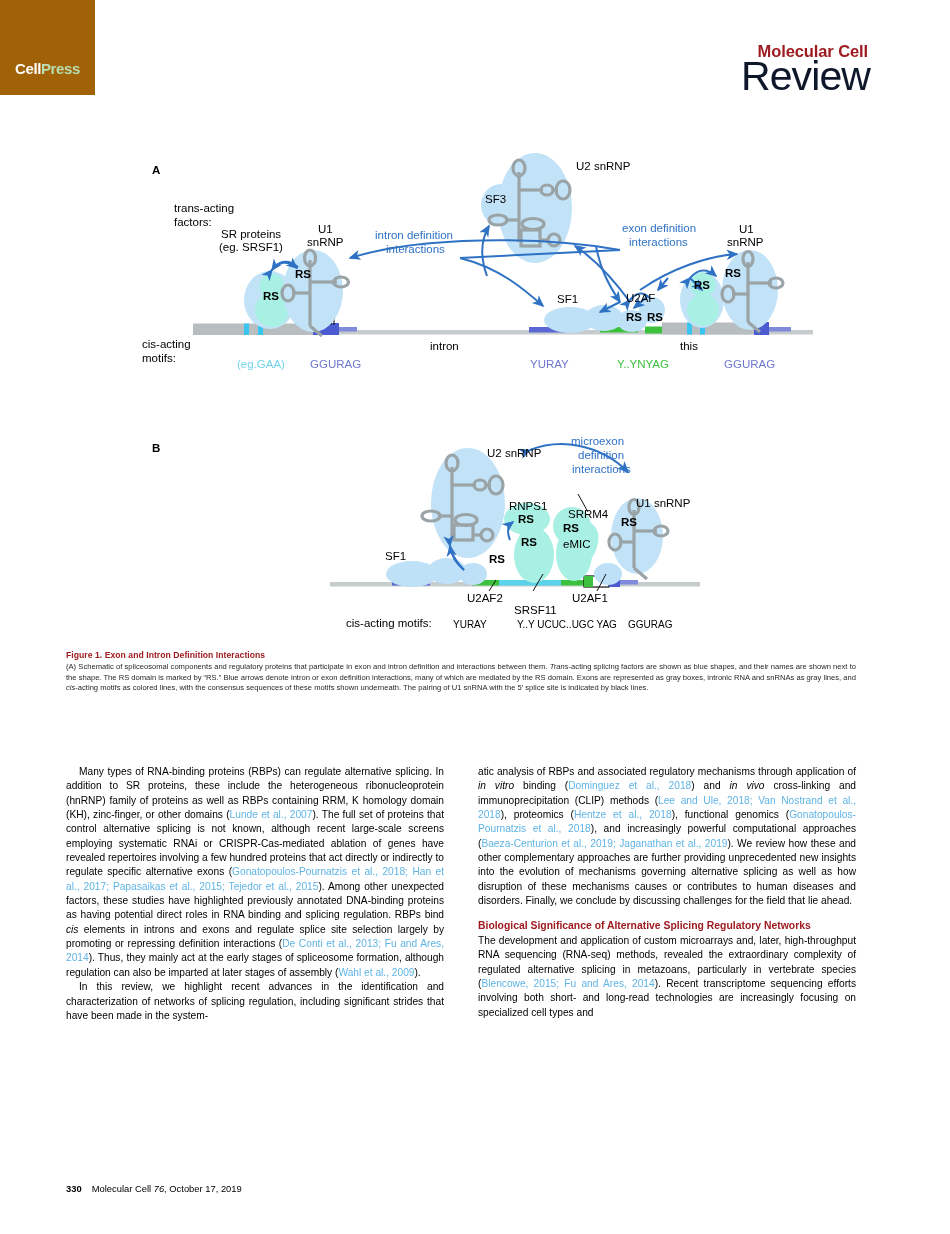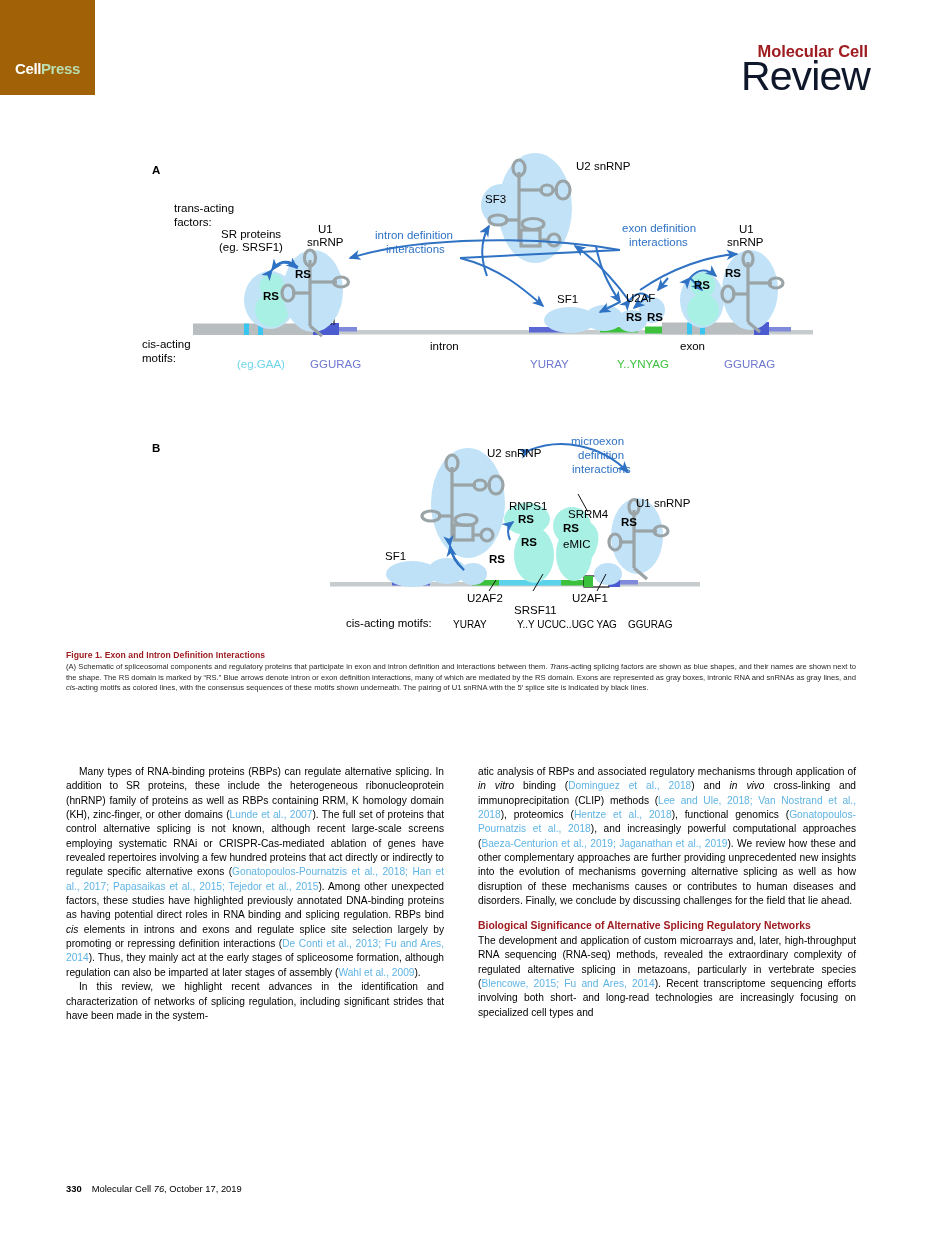--- a/index.html
+++ b/index.html
@@ -308,21 +308,21 @@
   <span class="fig-label" style="left:626px;top:142px;">U2AF</span>
   <span class="fig-label" style="left:626px;top:161px;font-weight:bold;">RS</span>
   <span class="fig-label" style="left:647px;top:161px;font-weight:bold;">RS</span>
   <span class="fig-label" style="left:694px;top:129px;font-weight:bold;">RS</span>
   <span class="fig-label" style="left:739px;top:73px;">U1</span>
   <span class="fig-label" style="left:727px;top:86px;">snRNP</span>
   <span class="fig-label" style="left:725px;top:117px;font-weight:bold;">RS</span>
   <span class="fig-label" style="left:142px;top:188px;">cis-acting</span>
   <span class="fig-label" style="left:142px;top:202px;">motifs:</span>
   <span class="fig-label" style="left:430px;top:190px;">intron</span>
-  <span class="fig-label" style="left:680px;top:190px;">exon</span>
+  <span class="fig-label" style="left:680px;top:190px;">this</span>
   <span class="fig-label motif-cyan" style="left:237px;top:208px;">(eg.GAA)</span>
   <span class="fig-label motif-blue" style="left:310px;top:208px;">GGURAG</span>
   <span class="fig-label motif-blue" style="left:530px;top:208px;">YURAY</span>
   <span class="fig-label motif-green" style="left:617px;top:208px;">Y..YNYAG</span>
   <span class="fig-label motif-blue" style="left:724px;top:208px;">GGURAG</span>
 
   <span class="fig-label" style="left:487px;top:297px;">U2 snRNP</span>
   <span class="fig-label blue" style="left:571px;top:285px;">microexon</span>
   <span class="fig-label blue" style="left:578px;top:299px;">definition</span>
   <span class="fig-label blue" style="left:572px;top:313px;">interactions</span>

